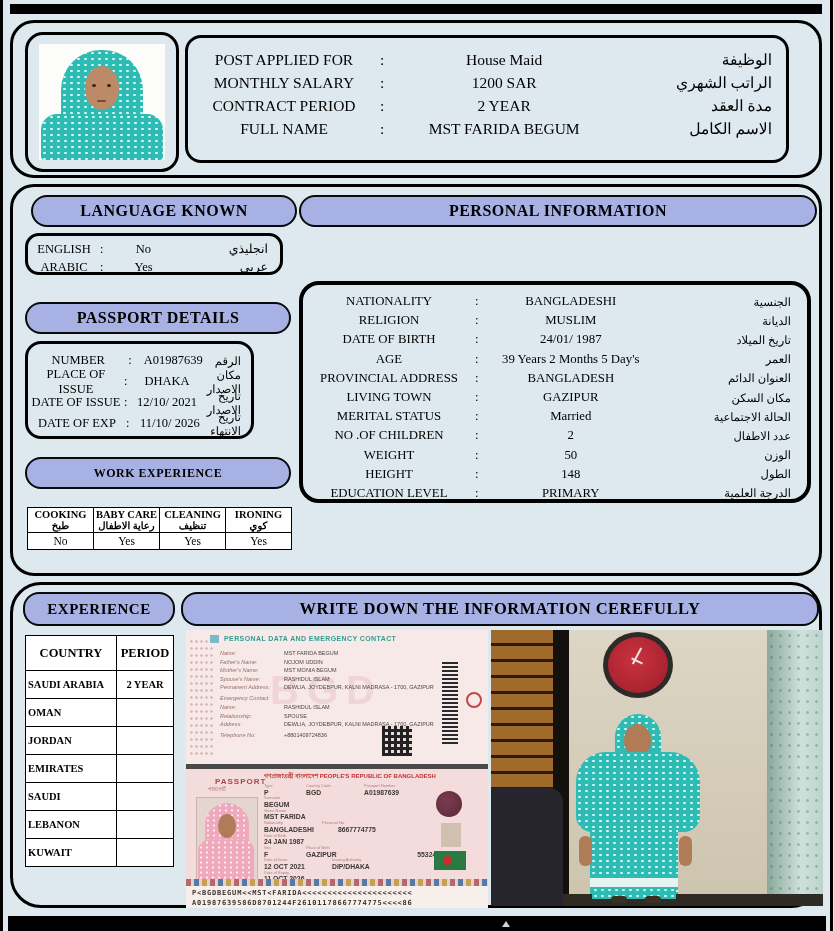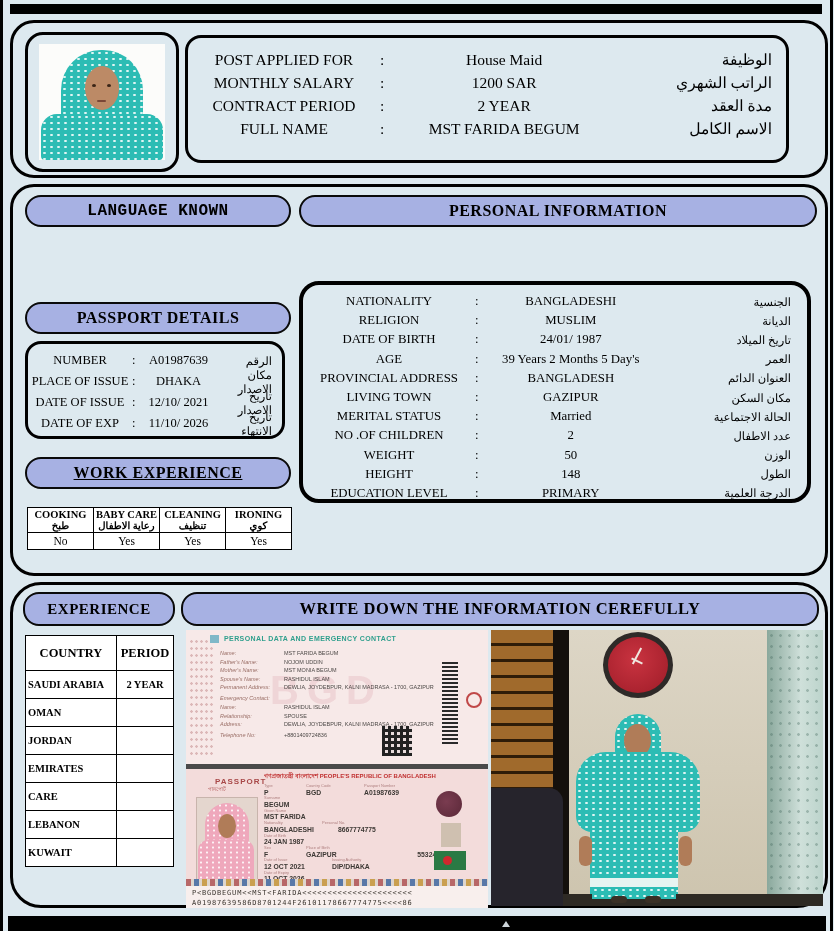--- a/index.html
+++ b/index.html
@@ -5,21 +5,21 @@
   html,body{margin:0;padding:0;}
   #page{position:relative;width:834px;height:931px;background:#dde9ef;font-family:"Liberation Serif",serif;color:#000;overflow:hidden;}
   .abs{position:absolute;}
   
   .edge-left{left:0;top:0;width:3px;height:931px;background:#000;}
   .edge-right{left:830px;top:0;width:3px;height:931px;background:#000;}
   .bar-top{left:10px;top:4px;width:812px;height:10px;background:#000;}
   .bar-bottom{left:8px;top:916px;width:818px;height:15px;background:#000;}
   .bar-speck{left:502px;top:921px;width:8px;height:6px;background:#cdd5da;clip-path:polygon(50% 0,100% 100%,0 100%);}
   
-  .sec{border:3px solid #000;border-radius:24px;background:transparent;padding-left:6px;}
+  .sec{border:3px solid #000;border-radius:24px;background:transparent;}
   .sec-a{left:10px;top:20px;width:806px;height:152px;}
   .sec-b{left:10px;top:184px;width:806px;height:386px;}
   .sec-c{left:10px;top:582px;width:806px;height:320px;border-radius:31px;}
   
   .pill{background:#a7b1e3;border:2px solid #0a0a0a;border-radius:16px;text-align:center;font-weight:bold;display:flex;align-items:center;justify-content:center;letter-spacing:.5px;}
   
   .photo-frame{left:12px;top:9px;width:148px;height:134px;border:3px solid #000;border-radius:18px;background:#dde9ef;display:flex;align-items:center;justify-content:center;}
   .headshot{position:relative;width:126px;height:116px;background:#fcfcfa;overflow:hidden;}
   .tealpat{background-color:#2cbcb4;background-image:radial-gradient(rgba(255,255,255,.85) 1px,transparent 1.6px);background-size:7px 6px;}
   .pinkpat{background-color:#efa8bc;background-image:radial-gradient(rgba(255,255,255,.85) 1px,transparent 1.5px);background-size:6px 5px;}
@@ -28,34 +28,34 @@
   .hs-face{left:46px;top:22px;width:34px;height:44px;background:#bc8a66;border-radius:50%;}
   .hs-eye{width:4px;height:3px;background:#3a2416;border-radius:50%;top:40px;}
   .hs-mouth{left:58px;top:56px;width:9px;height:2px;background:#7a4636;border-radius:2px;}
   .info-panel{left:172px;top:12px;width:604px;height:128px;border:3px solid #000;border-radius:16px;padding-top:10px;box-sizing:border-box;}
   .hrow{display:flex;height:23px;align-items:center;font-size:15.5px;}
   .hrow .lab{width:192px;text-align:center;}
   .hrow .col::before{content:":";}
   .hrow .val{flex:1;text-align:center;}
   .hrow .ara{width:148px;text-align:right;padding-right:14px;}
   
-  .pill-lk{left:12px;top:8px;width:262px;height:28px;font-size:16px;font-family:Liberation Mono, monospace;}
+  .pill-lk{left:18px;top:8px;width:262px;height:28px;font-size:16px;}
   .lang-box{left:12px;top:46px;width:258px;height:42px;border:3px solid #000;border-radius:14px;padding-top:4px;box-sizing:border-box;}
   .srow{display:flex;height:18px;align-items:center;font-size:12.5px;}
   .lang-box .lab{width:72px;text-align:center;}
   .srow .col::before{content:":";}
   .lang-box .val{width:80px;text-align:center;}
   .lang-box .ara{flex:1;text-align:right;padding-right:12px;}
   .pill-pd{left:12px;top:104px;width:262px;height:28px;font-size:16px;margin-top:11px;}
-  .pass-box{left:12px;top:154px;width:260px;height:98px;border:3px solid #000;border-radius:16px;padding-top:6px;box-sizing:border-box;}
+  .pass-box{left:12px;top:154px;width:229px;height:98px;border:3px solid #000;border-radius:16px;padding-top:6px;box-sizing:border-box;}
   .pass-box .srow{height:21px;}
   .pass-box .lab{width:104px;text-align:center;}
   .pass-box .val{width:86px;text-align:center;}
   .pass-box .ara{flex:1;text-align:right;padding-right:10px;font-size:11.5px;}
-  .pill-we{left:12px;top:270px;width:262px;height:28px;font-size:16px;text-decoration:underline;}
+  .pill-we{left:12px;top:270px;width:262px;height:28px;font-size:12px;}
   table{border-collapse:collapse;background:#fff;}
   td,th{border:1.5px solid #000;padding:0;}
   .work-table{left:14px;top:320px;}
   .work-table th{width:63px;font-size:10.5px;line-height:11px;padding:1px 1px;}
   .work-table .war{font-size:10px;}
   .work-table td{font-size:11.5px;text-align:center;height:16px;}
   
   .pill-pi{left:286px;top:8px;width:514px;height:28px;font-size:16px;}
   .pers-box{left:286px;top:94px;width:512px;height:222px;border:4px solid #000;border-radius:20px;padding-top:7px;box-sizing:border-box;}
   .prow{display:flex;height:19.2px;align-items:center;font-size:12.8px;}
@@ -99,21 +99,21 @@
   .bm-face{left:21px;top:16px;width:18px;height:24px;background:#b07c58;border-radius:50%;}
   .biofields{left:78px;top:15px;width:176px;}
   .brow-l{display:flex;font-size:4px;color:#b08080;line-height:4.6px;}
   .brow-v{display:flex;font-size:6.8px;font-weight:bold;color:#3c3834;line-height:7.2px;margin-bottom:0.6px;}
   .w42{width:42px;}.w58{width:58px;}.mla{margin-left:auto;}
   .bio-emblem{left:250px;top:22px;width:26px;height:26px;border-radius:50%;background:radial-gradient(circle at 40% 40%,#7a3c50,#5a2838);}
   .bio-ghost{left:255px;top:54px;width:20px;height:24px;background:#cfc0b0;}
   .bio-flag{left:248px;top:82px;width:32px;height:19px;background:#2a7a44;}
   .bio-flag .dot{position:absolute;left:9px;top:5px;width:9px;height:9px;border-radius:50%;background:#d0282e;}
   .perf{left:0;top:110px;width:302px;height:7px;background:repeating-linear-gradient(90deg,#b86868 0 5px,#ded6ce 5px 8px,#5878a8 8px 13px,#ded6ce 13px 16px,#caa050 16px 21px,#ded6ce 21px 24px);}
-  .mrz{left:0;top:117px;width:302px;height:22px;background:#f8efed;font-family:"DejaVu Sans Mono",monospace;font-size:7px;font-weight:normal;color:#3a352f;letter-spacing:.8px;line-height:10px;padding:2px 0 0 6px;box-sizing:border-box;}
+  .mrz{left:0;top:117px;width:302px;height:22px;background:#f8efed;font-family:"DejaVu Sans Mono",monospace;font-size:7px;font-weight:bold;color:#3a352f;letter-spacing:.8px;line-height:10px;padding:2px 0 0 6px;box-sizing:border-box;}
   
   .photo-full{left:478px;top:45px;width:332px;height:276px;background:#d5cec0;overflow:hidden;}
   .pf-wood{left:0;top:0;width:62px;height:276px;background:repeating-linear-gradient(180deg,#a06a2c 0 13px,#2e1c08 13px 16px);}
   .pf-wood2{left:62px;top:0;width:16px;height:276px;background:#14100c;}
   .pf-wall{left:78px;top:0;width:198px;height:276px;background:linear-gradient(180deg,#ddd6c6,#cdc4ae);}
   .pf-wallr{left:276px;top:0;width:56px;height:276px;background:linear-gradient(90deg,#8aa89c,#cfe0da 60%,#bcd4cc);background-blend-mode:normal;}
   .pf-wallr::after{content:"";position:absolute;inset:0;background-image:radial-gradient(rgba(70,105,95,.35) 1px,transparent 1.5px);background-size:9px 11px;}
   .pf-sofa{left:0;bottom:0;width:72px;height:118px;background:#26242c;border-radius:0 14px 0 0;}
   .pf-floor{left:72px;bottom:0;width:260px;height:12px;background:#2e2a24;}
   .pf-clock{left:112px;top:2px;width:60px;height:56px;border:5px solid #2e2a28;border-radius:50%;background:radial-gradient(circle at 45% 40%,#c93340,#9e1c28);}
@@ -170,20 +170,34 @@
         <span class="lab">FULL NAME</span>
           <span class="col"></span>
         <span class="val">MST FARIDA BEGUM</span>
         <span class="ara">الاسم الكامل</span>
       </div>
     </div>
   </div>
 
   <div class="abs sec sec-b">
     <div class="abs pill pill-lk">LANGUAGE KNOWN</div>
+    <div class="abs lang-box">
+      <div class="srow">
+        <span class="lab">ENGLISH</span>
+          <span class="col"></span>
+        <span class="val">No</span>
+        <span class="ara">انجليذي</span>
+      </div>
+      <div class="srow">
+        <span class="lab">ARABIC</span>
+          <span class="col"></span>
+        <span class="val">Yes</span>
+        <span class="ara">عربى</span>
+      </div>
+    </div>
 
     <div class="abs pill pill-pd">PASSPORT DETAILS</div>
     <div class="abs pass-box">
       <div class="srow">
         <span class="lab">NUMBER</span>
           <span class="col"></span>
         <span class="val">A01987639</span>
         <span class="ara">الرقم</span>
       </div>
       <div class="srow">
@@ -327,21 +341,21 @@
           </tr>
       <tr>
             <td class="cc">JORDAN</td>
             <td class="cp"></td>
           </tr>
       <tr>
             <td class="cc">EMIRATES</td>
             <td class="cp"></td>
           </tr>
       <tr>
-            <td class="cc">CARE</td>
+            <td class="cc">SAUDI</td>
             <td class="cp"></td>
           </tr>
       <tr>
             <td class="cc">LEBANON</td>
             <td class="cp"></td>
           </tr>
       <tr>
             <td class="cc">KUWAIT</td>
             <td class="cp"></td>
           </tr>

